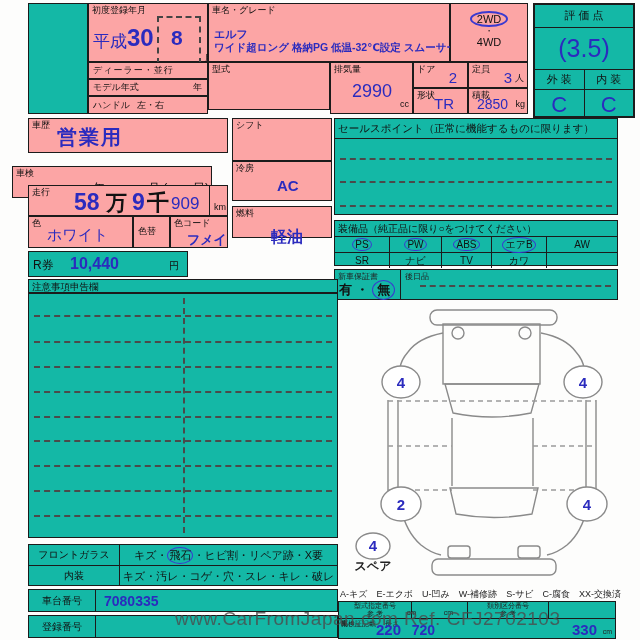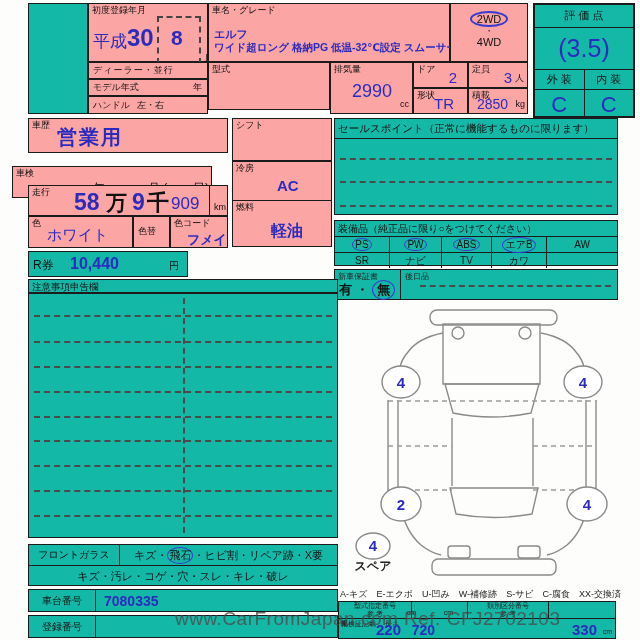--- a/index.html
+++ b/index.html
@@ -139,21 +139,21 @@
   </div>
 
   <div class="cell" style="left:232px;top:118px;width:100px;height:43px;">
     <span class="lbl" style="position:absolute;left:3px;top:2px;">シフト</span>
     <span class="blue" style="position:absolute;left:40px;top:17px;font-size:15px;font-weight:normal;margin-top:28px;">FAT</span>
   </div>
   <div class="cell" style="left:232px;top:161px;width:100px;height:40px;">
     <span class="lbl" style="position:absolute;left:3px;top:2px;">冷房</span>
     <span class="blue" style="position:absolute;left:44px;top:15px;font-size:15px;font-weight:bold;">AC</span>
   </div>
-  <div class="cell" style="left:232px;top:200px;width:100px;height:47px;">
+  <div class="cell" style="left:232px;top:206px;width:100px;height:32px;">
     <span class="lbl" style="position:absolute;left:3px;top:2px;">燃料</span>
     <span class="blue" style="position:absolute;left:38px;top:20px;font-size:16px;font-weight:bold;">軽油</span>
   </div>
 
   <div class="box" style="left:334px;top:118px;width:284px;height:97px;">
     <div style="border-bottom:1px solid #1b1b1b;font-size:10.5px;padding:3px 2px 2px 3px;white-space:nowrap;">セールスポイント（正常に機能するものに限ります）</div>
     <div class="dash-h" style="top:39px;"></div>
     <div class="dash-h" style="top:62px;"></div>
     <div class="dash-h" style="top:86px;"></div>
   </div>
@@ -221,20 +221,21 @@
   <div class="box" style="left:28px;top:544px;width:310px;height:42px;">
     <div style="display:flex;height:20px;border-bottom:1px solid #1b1b1b;">
       <div class="ctr" style="width:90px;border-right:1px solid #1b1b1b;font-size:10px;">フロントガラス</div>
       <div class="ctr" style="flex:1;font-size:11px;white-space:nowrap;">
         <span>キズ・</span>
           <span class="circ-s" style="padding:0 1px;">飛石</span>
           <span>・ヒビ割・リペア跡・X要</span>
       </div>
     </div>
     <div style="display:flex;height:20px;">
+      <div class="ctr" style="width:90px;border-right:1px solid #1b1b1b;font-size:10px;">内装</div>
       <div class="ctr" style="flex:1;font-size:11px;white-space:nowrap;">キズ・汚レ・コゲ・穴・スレ・キレ・破レ</div>
     </div>
   </div>
 
   <div class="box" style="left:28px;top:589px;width:310px;height:23px;">
     <div style="display:flex;height:100%;">
       <div class="ctr" style="width:66px;border-right:1px solid #1b1b1b;font-size:10px;">車台番号</div>
       <div class="blue" style="flex:1;font-size:14px;font-weight:bold;padding:3px 0 0 8px;">7080335</div>
     </div>
   </div>

